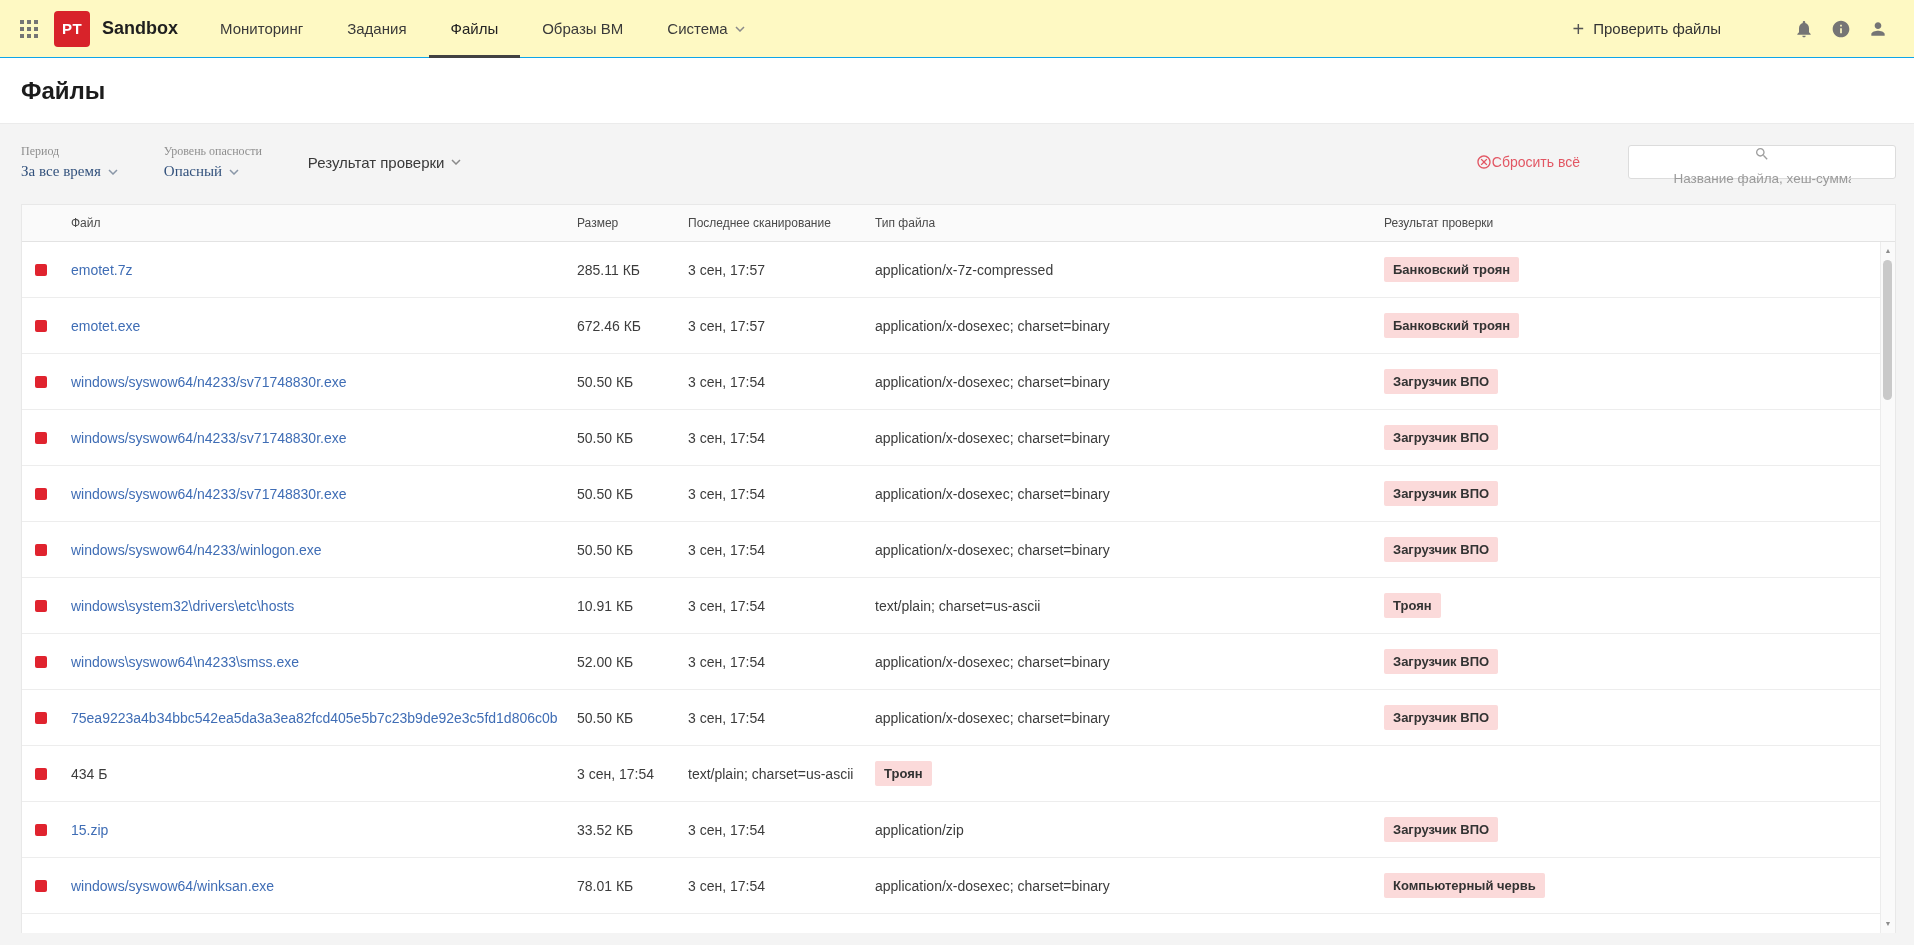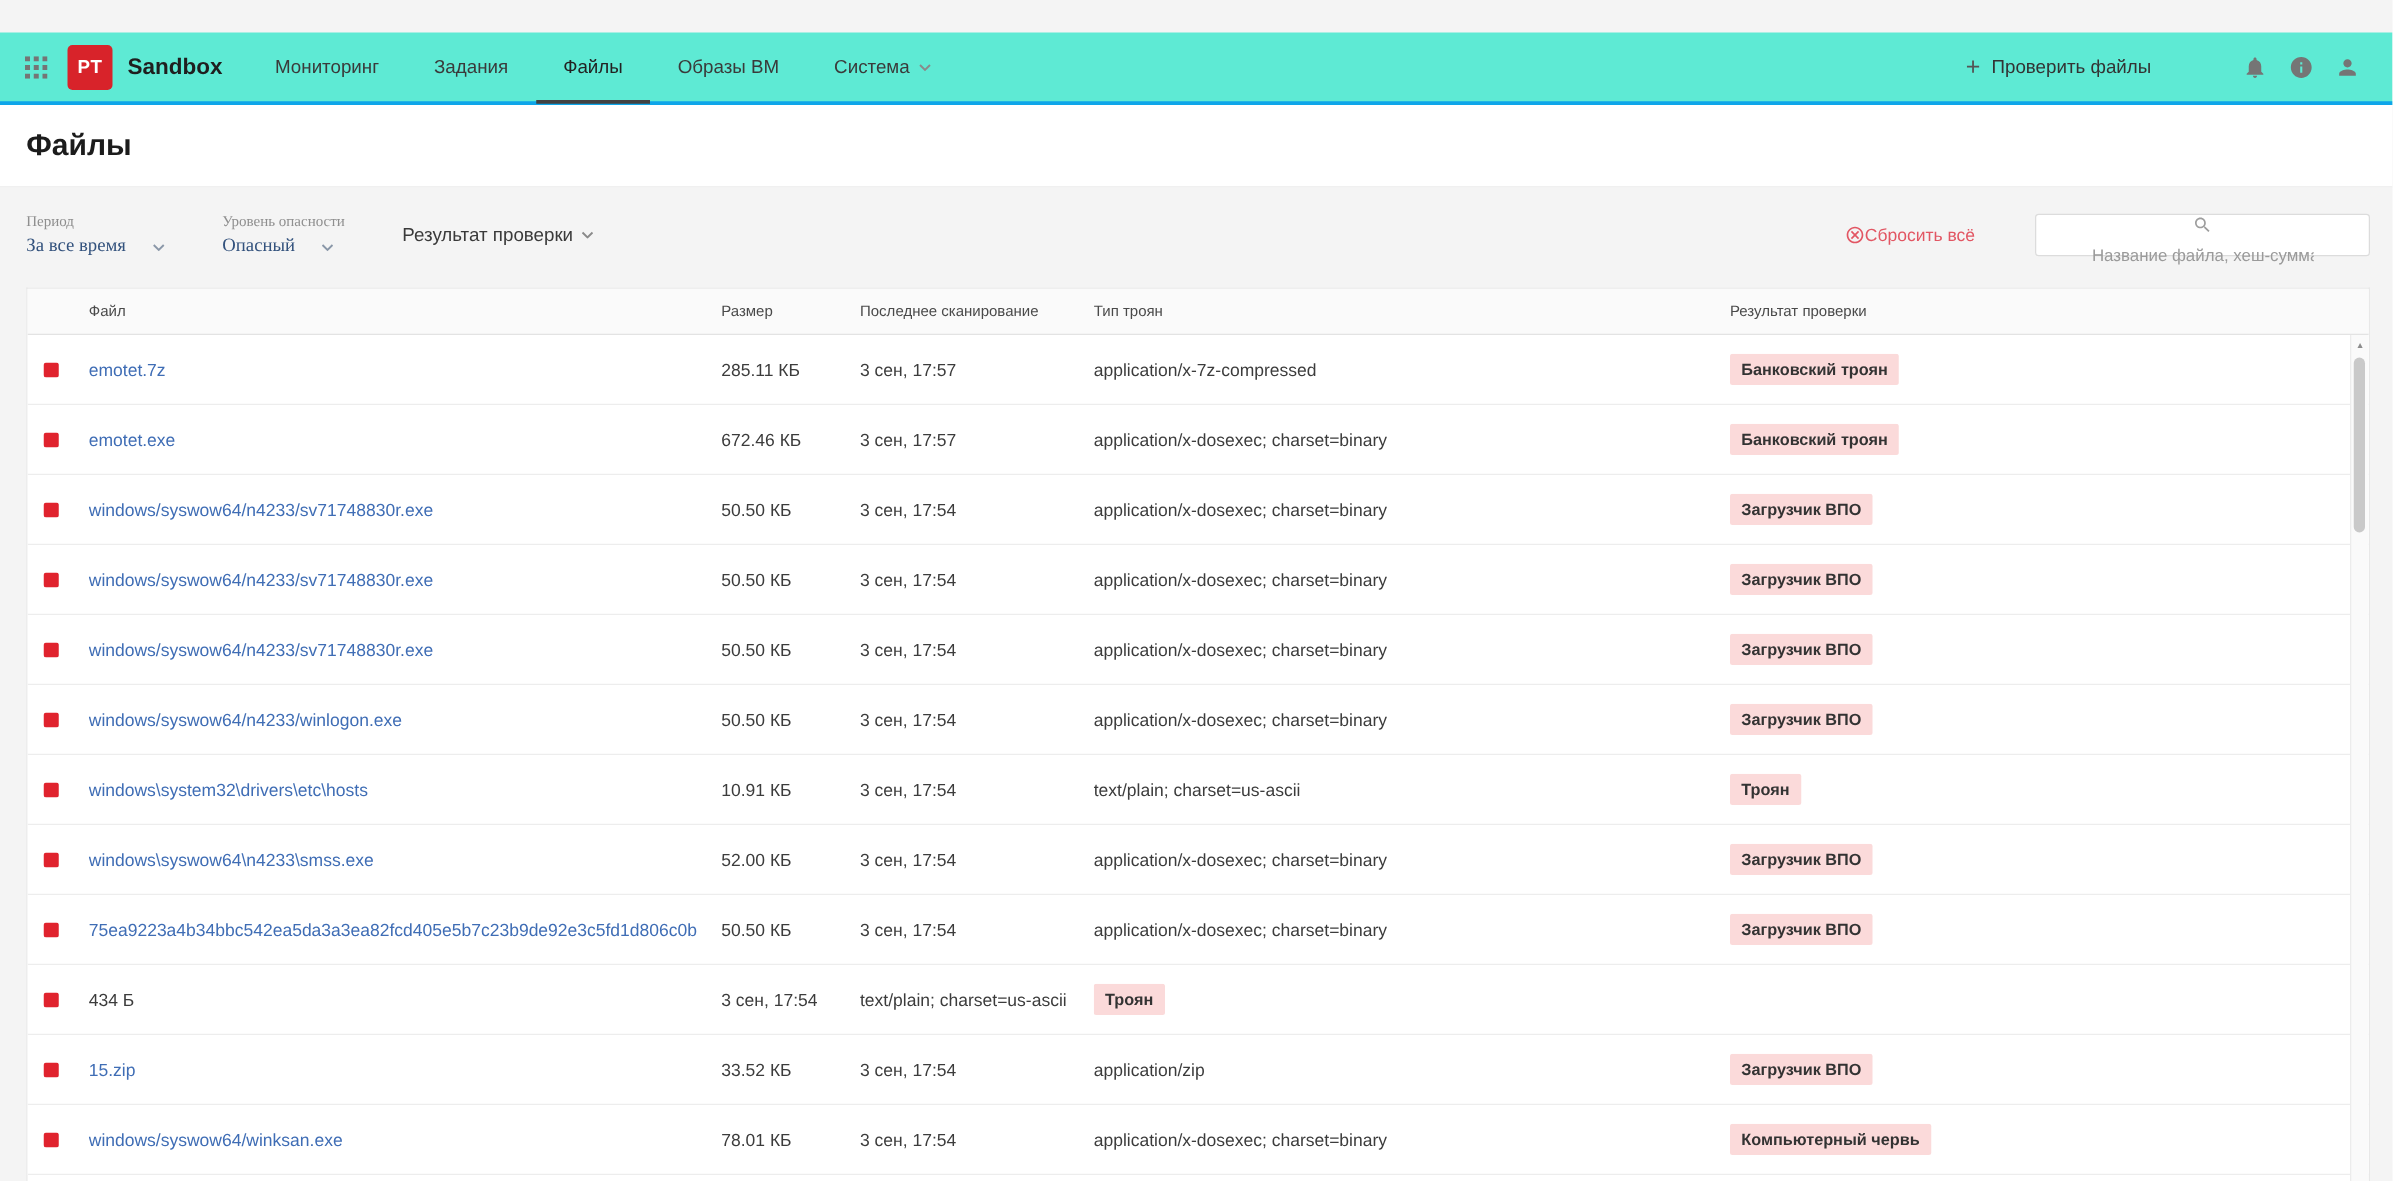--- a/index.html
+++ b/index.html
@@ -7,22 +7,22 @@
   body {
     width: 1914px; height: 945px;
     background: #f4f4f4;
     font-family: "Liberation Sans", sans-serif;
     color: #333;
     position: relative;
   }
 
   
   .topbar {
-    height: 58px; background: #5eead4; border-bottom: 3px solid #0ea5e9;
-    display: flex; align-items: center; padding: 0 26px 0 20px; margin-top: 26px;
+    height: 58px; background: #fef9c3; border-bottom: 1px solid #0ea5e9;
+    display: flex; align-items: center; padding: 0 26px 0 20px;
   }
   .apps-icon { display: flex; margin-right: 16px; cursor: pointer; }
   .logo {
     width: 36px; height: 36px; background: var(--brand_red, #d8232a);
     border-radius: 4px; color: #fff; font-weight: bold; font-size: 15px;
     display: flex; align-items: center; justify-content: center; letter-spacing: .5px;
     flex: none;
   }
   .product { font-size: 18px; font-weight: bold; color: #1f1f1f; margin: 0 20px 0 12px; }
   .nav { display: flex; height: 58px; }
@@ -41,21 +41,21 @@
   .page-header {
     height: 66px; background: #fff; display: flex; align-items: center;
     padding-left: 21px; border-bottom: 1px solid #ebebeb;
   }
   .page-header h1 { font-size: 24px; margin: 0; color: #1c1c1c; font-weight: bold; }
 
   
   .filters { display: flex; align-items: center; margin: 20px 18px 24px 21px; }
   .filter { margin-right: 46px; cursor: pointer; font-family: Liberation Serif, serif; }
   .filter-label { font-size: 12px; color: #8f8f8f; margin-bottom: 4px; }
-  .filter-value { font-size: 15px; color: var(--accent_blue, #33527d); display: flex; align-items: center; gap: 21px; }
+  .filter-value { font-size: 15px; color: var(--accent_blue, #33527d); display: flex; align-items: center; gap: 7px; }
   .filter-plain { font-size: 15px; color: #3a3a3a; display: flex; align-items: center; gap: 7px; cursor: pointer; }
   .chev { display: inline-flex; color: #8a97a8; }
   .reset {
     display: flex; align-items: center; gap: 0;
     color: var(--reset_pink, #e25663); font-size: 14px; cursor: pointer; margin-right: 48px;
   }
   .search {
     width: 268px; height: 34px; background: #fff; border: 1px solid #dcdcdc;
     border-radius: 3px; display: flex; align-items: center; padding: 0 10px; gap: 8px; flex-direction: column;
   }
@@ -227,21 +227,21 @@
     <input type="text" placeholder="Название файла, хеш-сумма" style="">
   </div>
 </div>
 
 <div class="table-card">
   <div class="thead">
     <div class="th"></div>
     <div class="th">Файл</div>
     <div class="th">Размер</div>
     <div class="th">Последнее сканирование</div>
-    <div class="th">Тип троян</div>
+    <div class="th">Тип файла</div>
     <div class="th">Результат проверки</div>
   </div>
 
   <div class="tbody">
   <div class="tr">
     <div class="td td-icon">
       <span class="danger-sq"></span>
     </div>
     <div class="td">
       <a class="file-link">emotet.7z</a>

